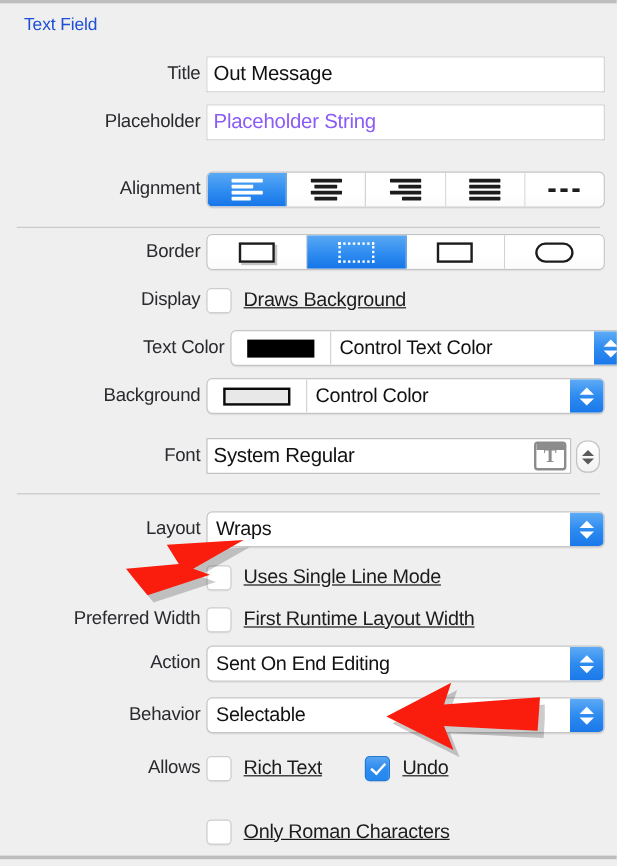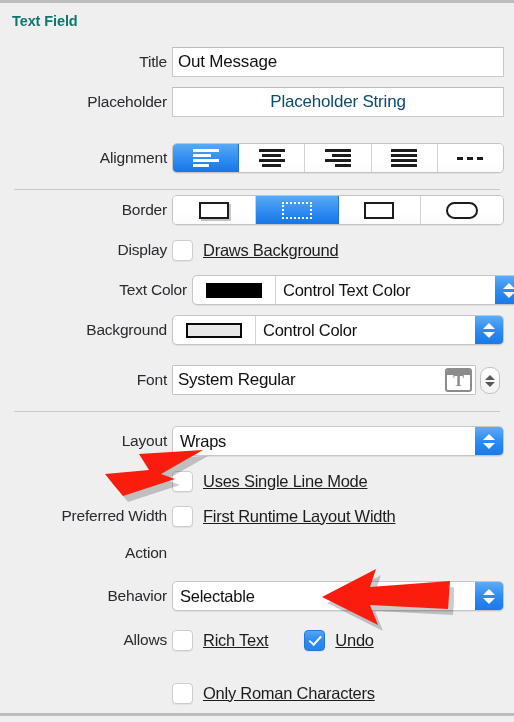--- a/index.html
+++ b/index.html
@@ -34,24 +34,24 @@
   .panel {
     position: absolute;
     left: 0; top: 3px;
     width: 514px;
     height: 710px;
     background: #efeff0;
   }
 
   .section-title {
     position: absolute;
-    left: 12px; top: 10px;
+    left: 20px; top: 10px;
     font-size: 14.5px;
-    font-weight: bold;
-    color: #0f766e;
+    font-weight: normal;
+    color: #1d4ed8;
     letter-spacing: -0.1px;
   }
 
   .divider {
     position: absolute;
     left: 14px;
     width: 486px;
     height: 1px;
     background: #c9c9ca;
   }
@@ -91,22 +91,21 @@
     border-radius: 1px;
     font-size: 17px;
     color: #111111;
     line-height: 28px;
     padding: 0 5px;
     letter-spacing: -0.2px;
     overflow: hidden;
     white-space: nowrap;
   }
   .textfield.placeholder {
-    color: #0c4a6e;
-    text-align: center;
+    color: #8b5cf6;
   }
 
   
   .segmented {
     display: flex;
     width: 332px;
     height: 30px;
     box-sizing: border-box;
     border: 1px solid #c3c3c3;
     border-radius: 5px;
@@ -540,20 +539,29 @@
     <div class="row-ctl">
       <div class="cbrow">
         <div class="cbox"></div>
         <div class="cb-label">First Runtime Layout Width</div>
       </div>
     </div>
   </div>
 
   <div class="row" style="top:535px;text-decoration:underline;">
     <div class="row-label">Action</div>
+    <div class="row-ctl">
+      <div class="popup">
+        <div class="popup-text">Sent On End Editing</div>
+        <div class="stepper-blue">
+          <div class="chev up"></div>
+          <div class="chev down"></div>
+        </div>
+      </div>
+    </div>
   </div>
 
   <div class="row" style="top:578px;">
     <div class="row-label">Behavior</div>
     <div class="row-ctl">
       <div class="popup">
         <div class="popup-text">Selectable</div>
         <div class="stepper-blue">
           <div class="chev up"></div>
           <div class="chev down"></div>

